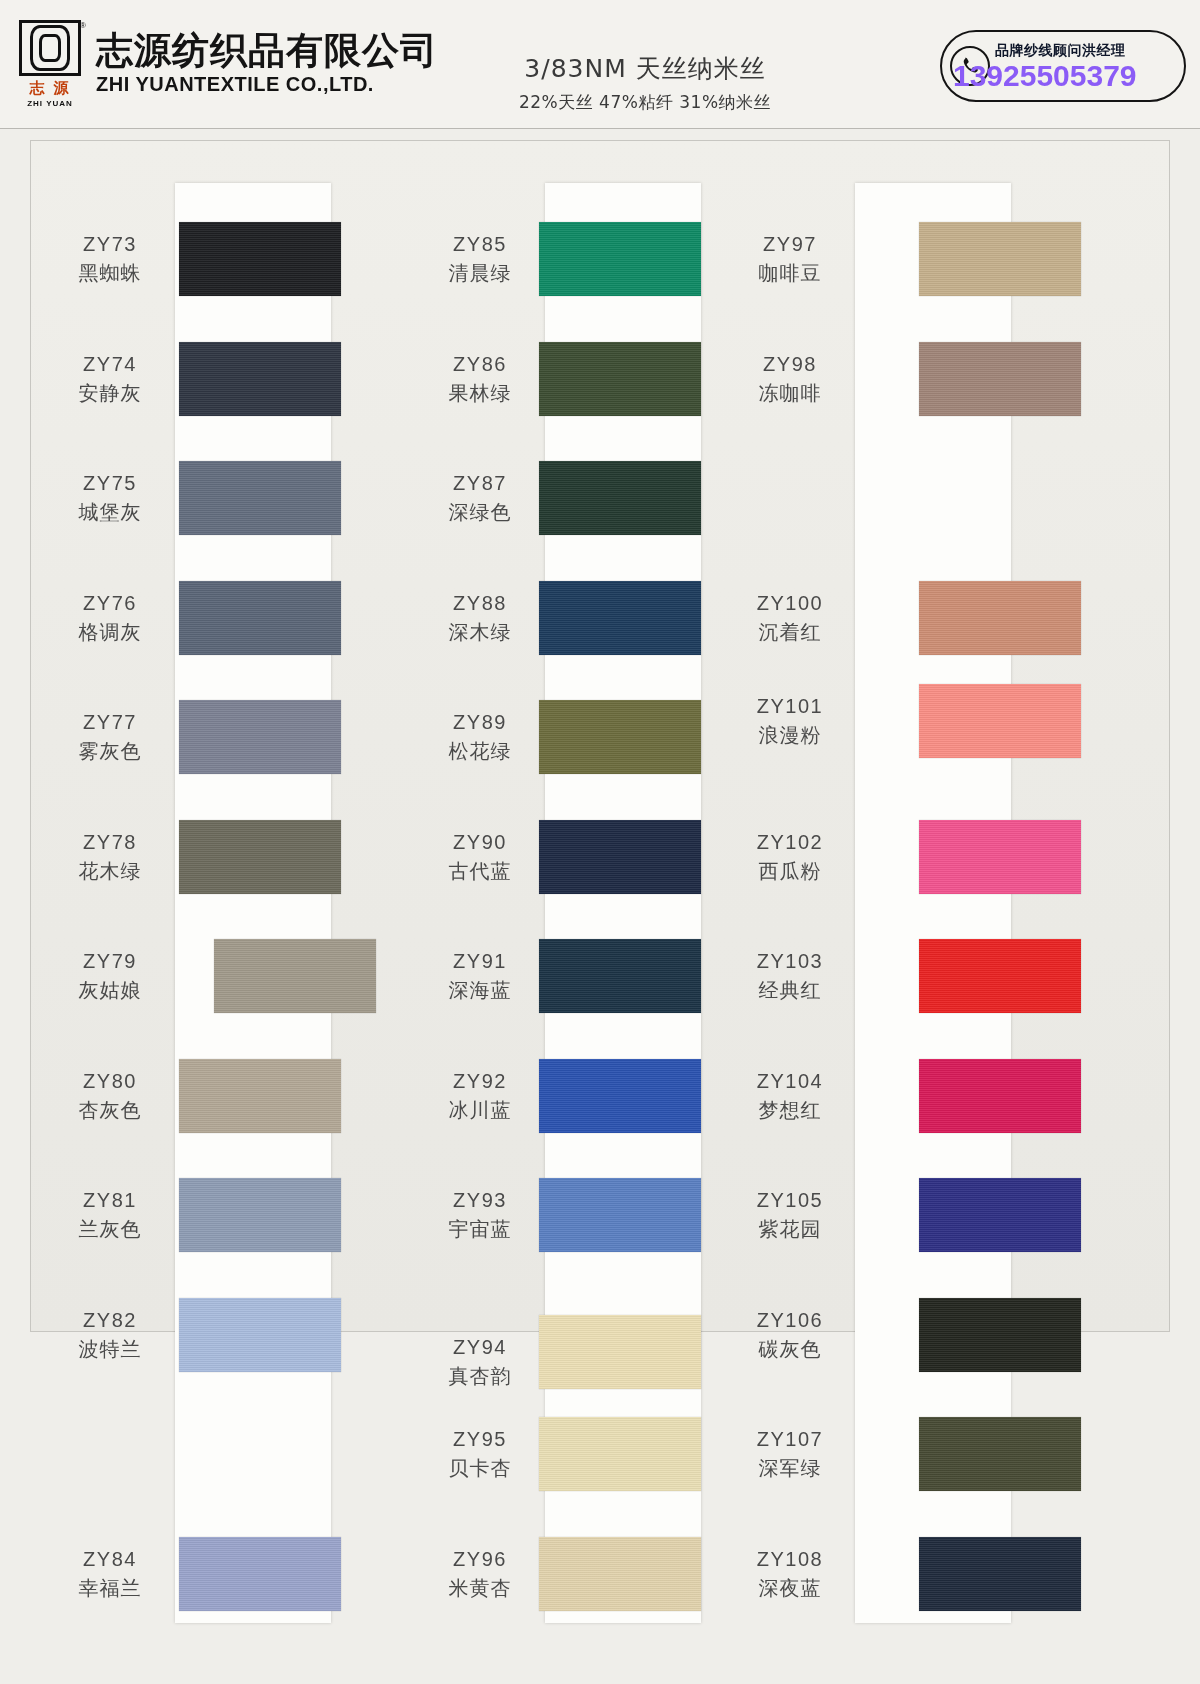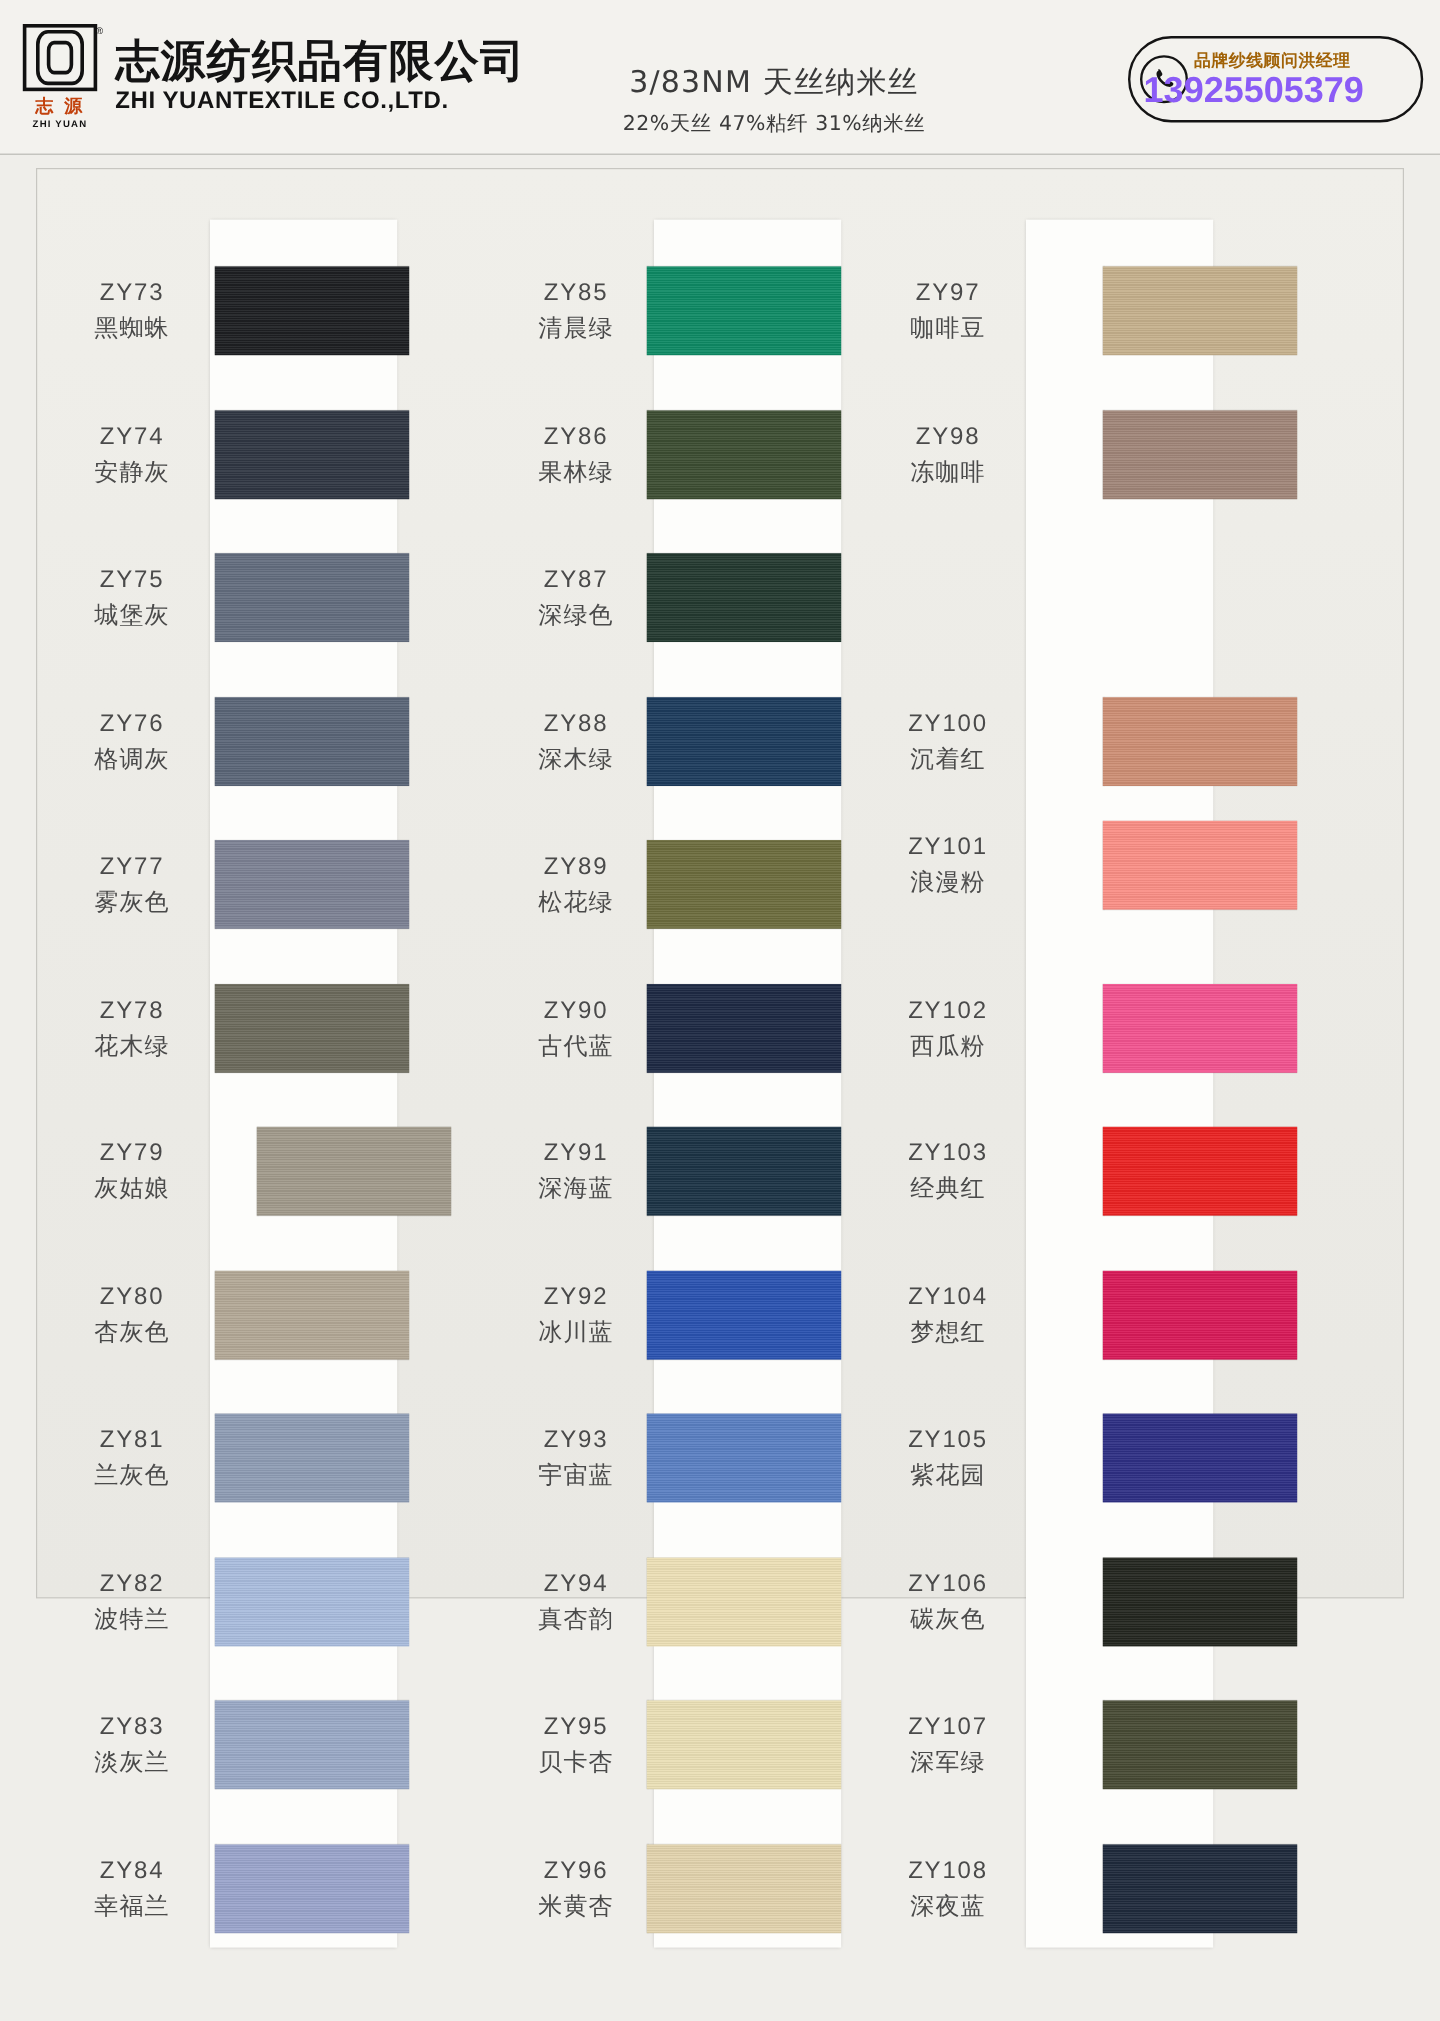--- a/index.html
+++ b/index.html
@@ -78,21 +78,21 @@
     display:flex;align-items:center;
     box-sizing:border-box;
   }
   .phone-icon{
     width:36px;height:36px;border:2.5px solid #141414;border-radius:50%;
     margin-left:8px;flex:0 0 auto;
     display:flex;align-items:center;justify-content:center;
   }
   .contact-txt{margin-left:5px;}
   .contact-label{
-    font-size:14px;font-weight:bold;color:#a16207;letter-spacing:0.5px;
+    font-size:14px;font-weight:bold;color:#0f172a;letter-spacing:0.5px;
     font-family:"DejaVu Sans",sans-serif;white-space:nowrap;
   }
   .contact-num{
     font-size:30px;font-weight:bold;color:#8b5cf6;letter-spacing:0px;line-height:1;
     margin-top:1px;margin-left:-42px;
   }
 
   
   .card{
     position:absolute;left:30px;top:140px;width:1140px;height:1192px;
@@ -267,27 +267,20 @@
           </div>
           <div class="sw" style="background: rgb(142, 156, 180);"></div>
         </div>
         <div class="row" style="top: 1139.5px;">
           <div class="lbl">
             <div class="code">ZY82</div>
             <div class="cname">波特兰</div>
           </div>
           <div class="sw" style="background: rgb(169, 188, 221);"></div>
         </div>
-        <div class="row" style="top: 1259px;">
-          <div class="lbl">
-            <div class="code">ZY83</div>
-            <div class="cname">淡灰兰</div>
-          </div>
-          <div class="sw" style="background: rgb(154, 169, 198);"></div>
-        </div>
         <div class="row" style="top: 1378.5px;">
           <div class="lbl">
             <div class="code">ZY84</div>
             <div class="cname">幸福兰</div>
           </div>
           <div class="sw" style="background: rgb(154, 164, 203);"></div>
         </div>
       </div>
   </div>
 
@@ -350,21 +343,21 @@
           </div>
           <div class="sw" style="background: rgb(42, 82, 176);"></div>
         </div>
         <div class="row" style="top: 1020px;">
           <div class="lbl">
             <div class="code">ZY93</div>
             <div class="cname">宇宙蓝</div>
           </div>
           <div class="sw" style="background: rgb(90, 127, 194);"></div>
         </div>
-        <div class="row" style="top: 1139.5px;">
+        <div class="row" style="top: 1139.5px; align-items: flex-end;">
           <div class="lbl">
             <div class="code">ZY94</div>
             <div class="cname">真杏韵</div>
           </div>
           <div class="sw" style="background: rgb(236, 223, 181);"></div>
         </div>
         <div class="row" style="top: 1259px;">
           <div class="lbl">
             <div class="code">ZY95</div>
             <div class="cname">贝卡杏</div>

